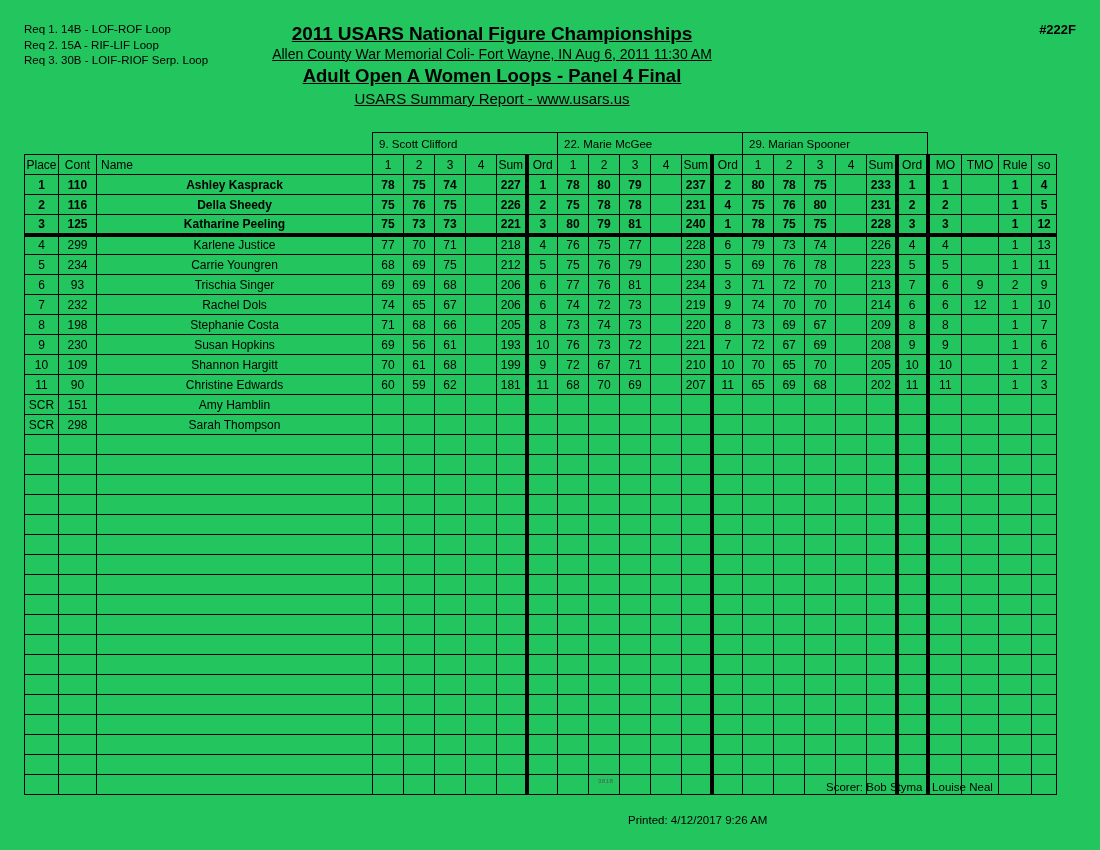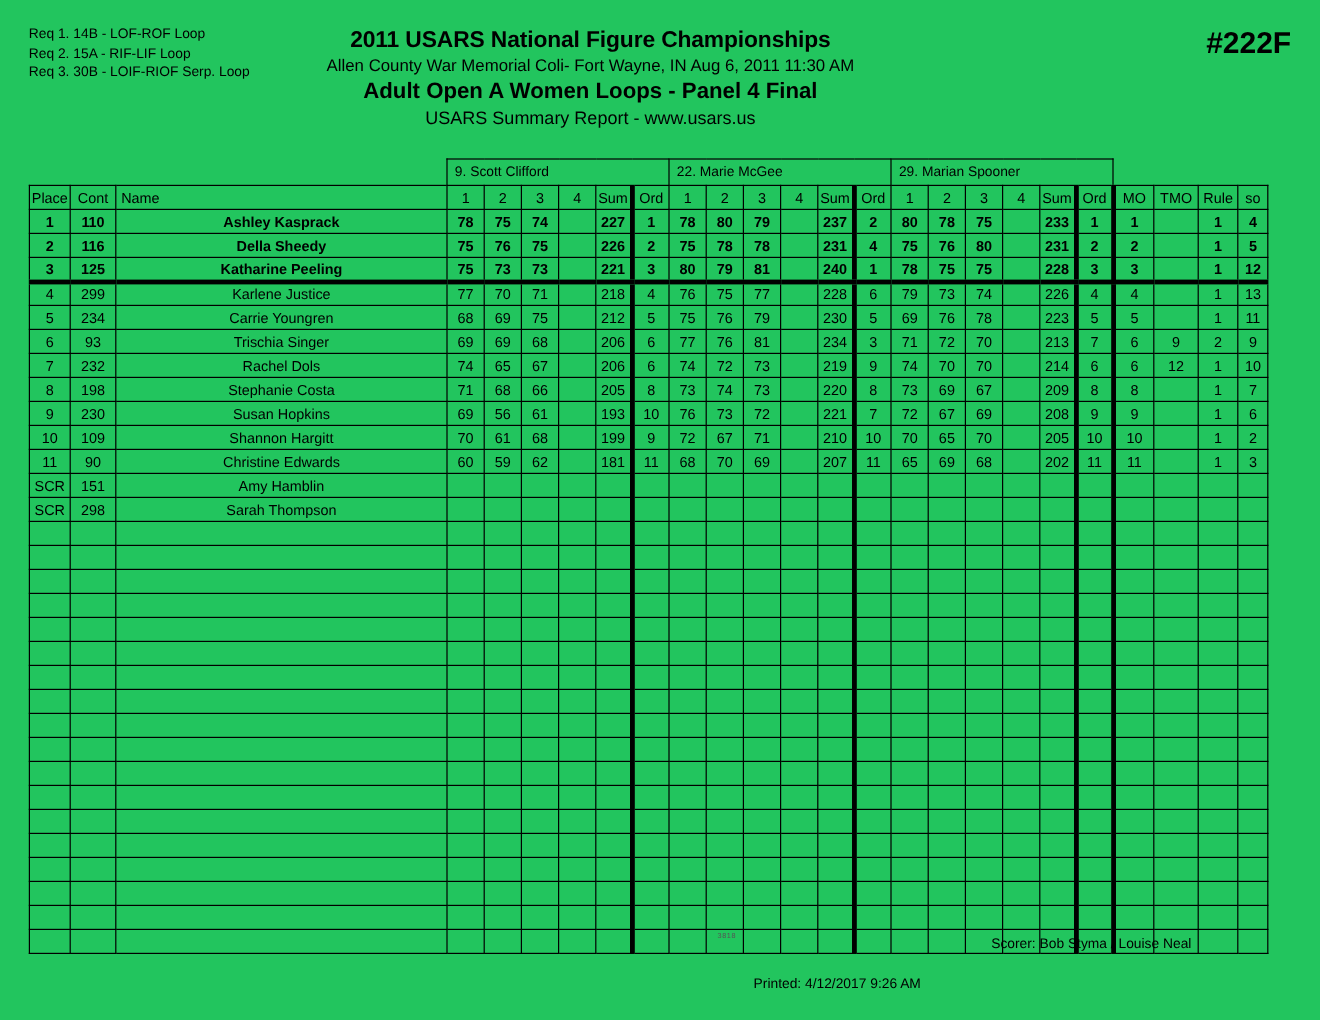--- a/index.html
+++ b/index.html
@@ -26,20 +26,21 @@
     line-height: 15.5px;
     white-space: nowrap;
   }
 
   
   #titleblock {
     position: absolute;
     left: 0; top: 22px;
     width: 984px;
     text-align: center;
+    text-decoration: underline;
   }
   .t-main {
     font-size: 19px;
     font-weight: bold;
     line-height: 23px;
     letter-spacing: -0.1px;
   }
   .t-venue {
     font-size: 14px;
     font-weight: normal;
@@ -53,21 +54,21 @@
   .t-sub {
     font-size: 15px;
     font-weight: normal;
     line-height: 21px;
   }
 
   
   #eventno {
     position: absolute;
     right: 24px; top: 22px;
-    font-size: 25px;
+    font-size: 13px;
     font-weight: bold;
     margin-left: 43px;
   }
 
   
   #tablewrap {
     position: absolute;
     left: 24px;
     top: 132px;
     width: 1012px;

